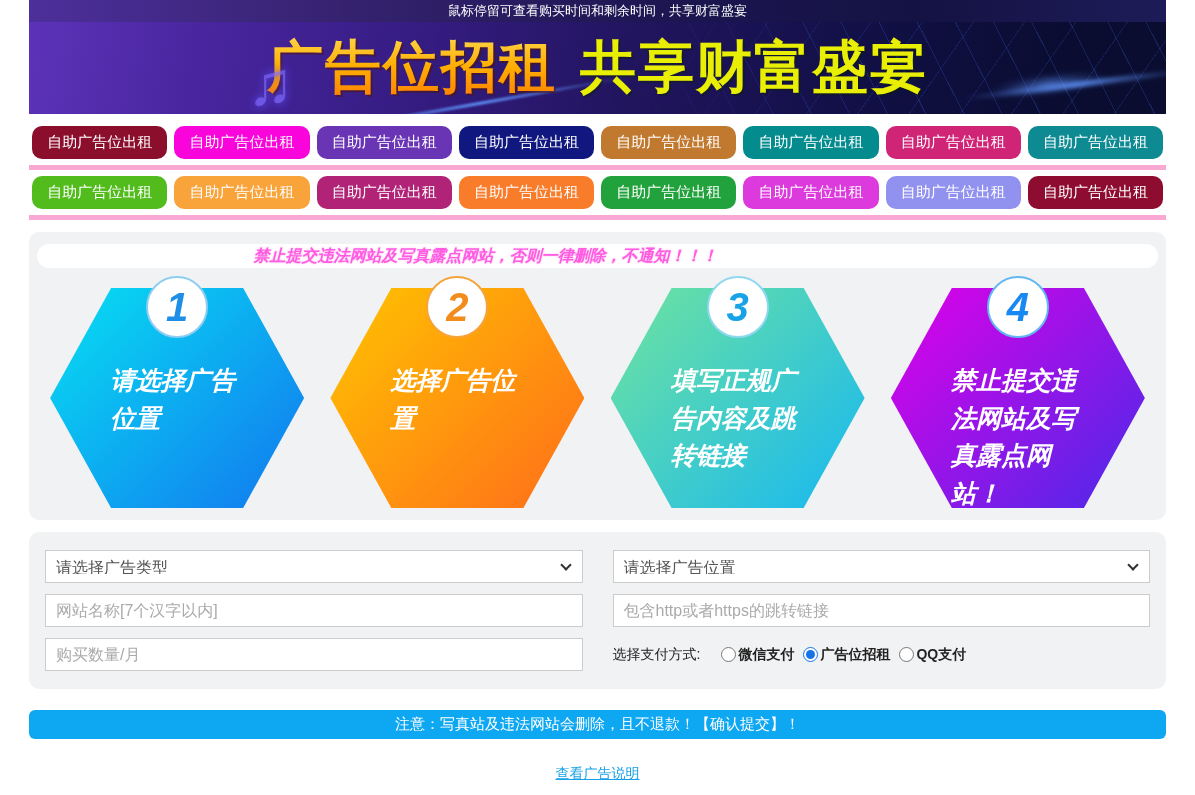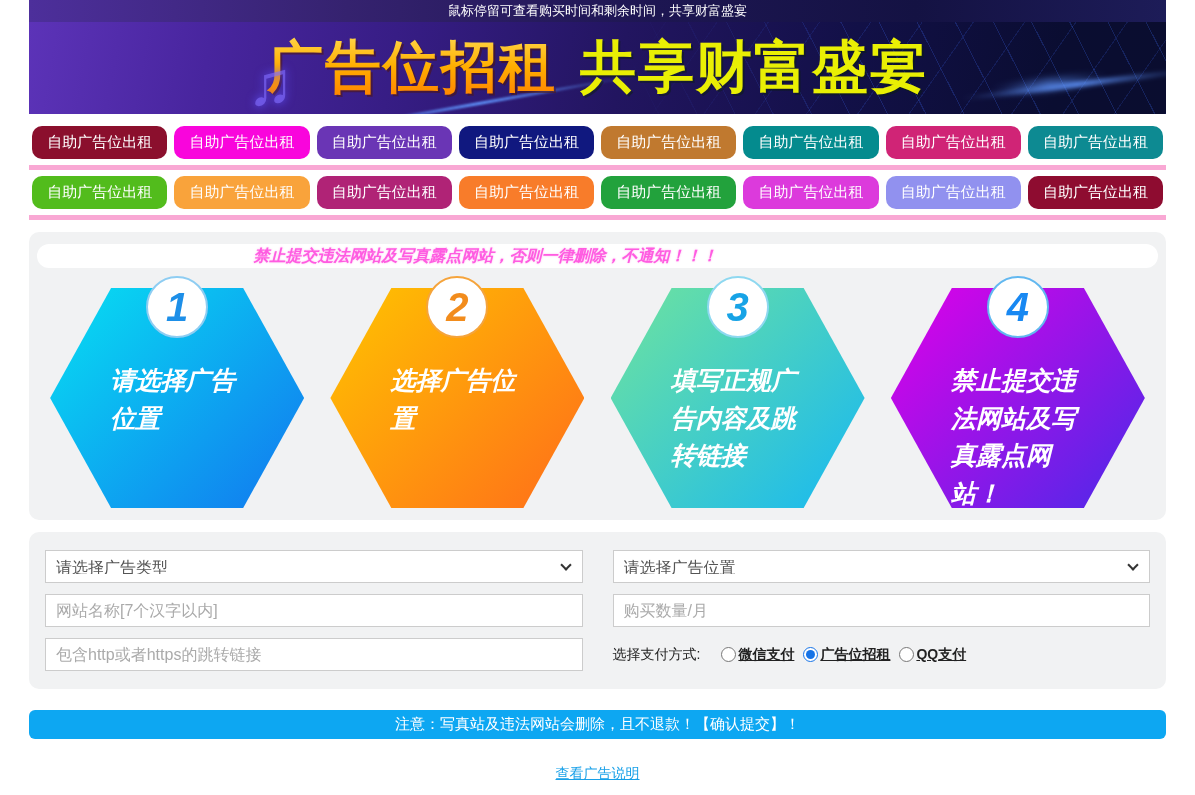--- a/index.html
+++ b/index.html
@@ -195,27 +195,27 @@
       <span class="chevron-down-icon"></span>
     </div>
     <div class="select-wrap">
       <select class="control">
         <option>请选择广告位置</option>
       </select>
       <span class="chevron-down-icon"></span>
     </div>
 
     <input class="control" type="text" placeholder="网站名称[7个汉字以内]" style="">
+    <input class="control" type="text" placeholder="包含http或者https的跳转链接" style="">
+
     <input class="control" type="text" placeholder="购买数量/月" style="">
-
-    <input class="control" type="text" placeholder="包含http或者https的跳转链接" style="">
 
     <div class="payment-row">
       <span>选择支付方式:</span>
-      <span id="pay-options" style="display: inline-flex; align-items: center; text-decoration: underline;">
+      <span id="pay-options" style="display: inline-flex; align-items: center;">
           <label class="pay-option">
             <input type="radio" name="pay" style="accent-color: rgb(22, 115, 230);">
             <span>微信支付</span>
           </label>
           <label class="pay-option">
             <input type="radio" name="pay" checked="" style="accent-color: rgb(22, 115, 230);">
             <span>广告位招租</span>
           </label>
           <label class="pay-option">
             <input type="radio" name="pay" style="accent-color: rgb(22, 115, 230);">

